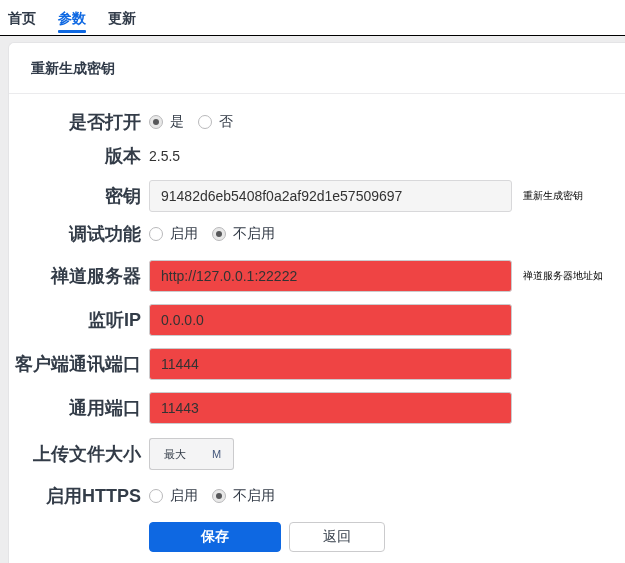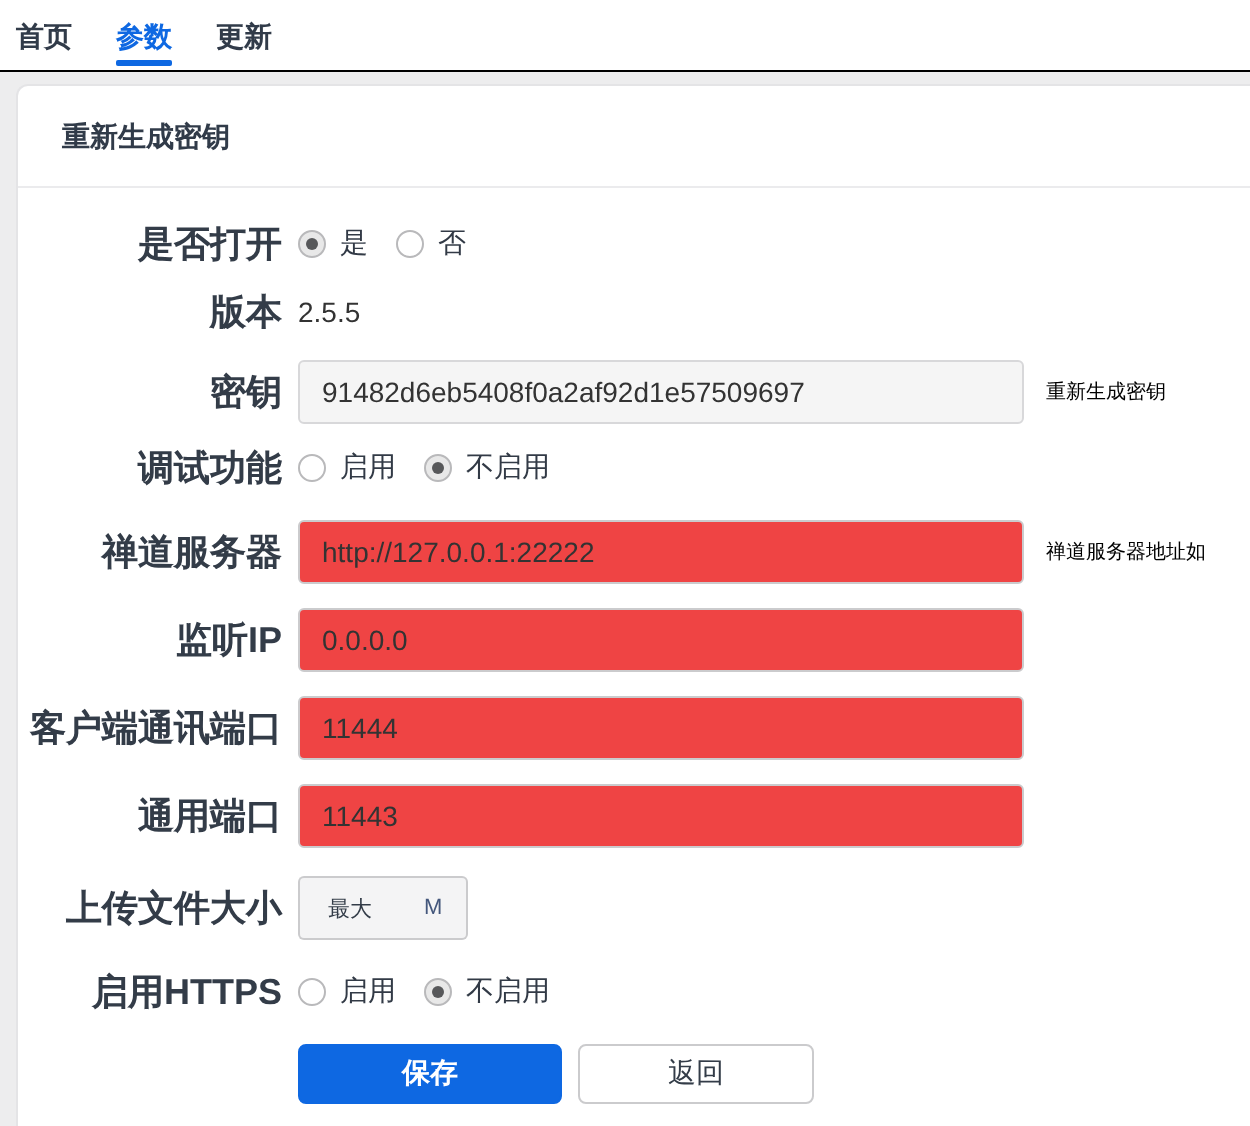--- a/index.html
+++ b/index.html
@@ -159,21 +159,21 @@
     font-family: "Liberation Sans", "DejaVu Sans", sans-serif;
   }
   .btn-primary {
     width: 132px;
     background: #0e68e2;
     border: 1px solid #0e68e2;
     color: #ffffff;
     margin-right: 8px;
   }
   .btn-default {
-    width: 118px;
+    width: 96px;
     background: #ffffff;
     border: 1px solid #cbcbcd;
     color: #333c48;
     font-weight: normal;
   }
 </style>
 </head>
 <body>
 
 <div class="tabbar">

